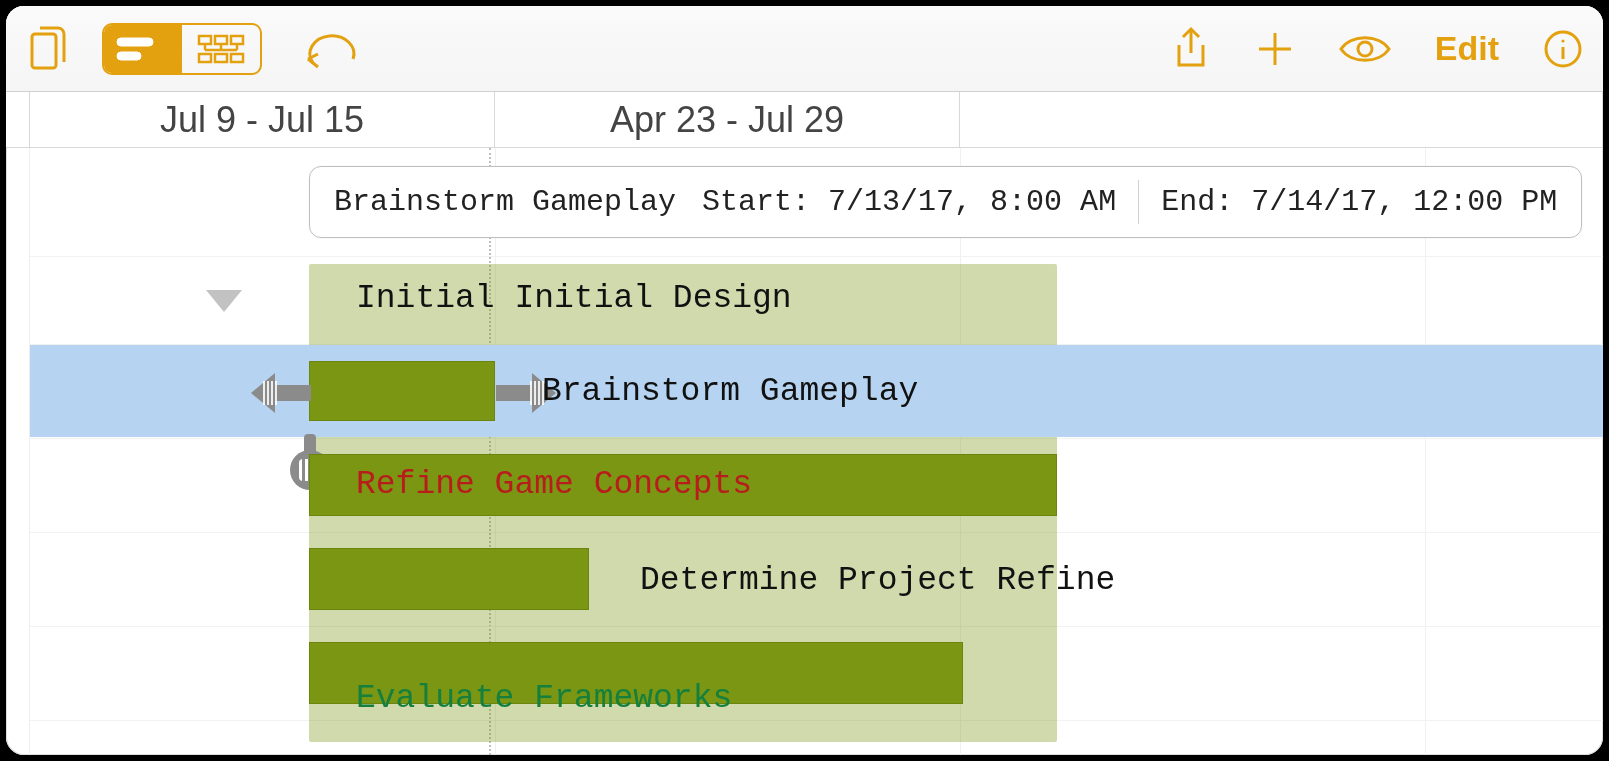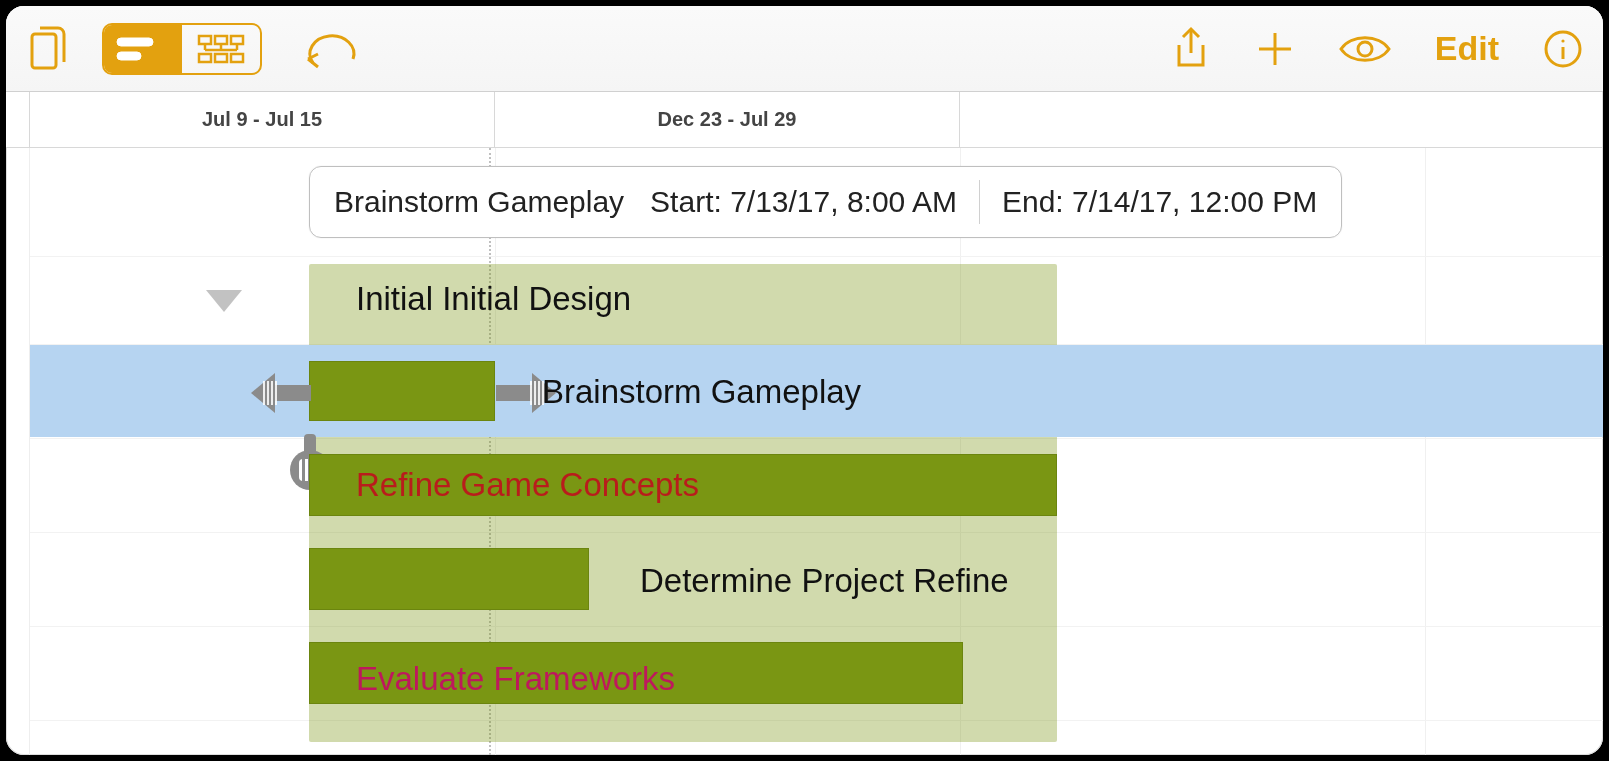--- a/index.html
+++ b/index.html
@@ -39,26 +39,26 @@
   .edit-label { color:#E3A10F; font-size:34px; font-weight:700; }
   .info-btn { width:40px; height:40px; }
   
   .date-row {
     height:56px; border-bottom:1px solid #d8d8d8;
     display:flex; position:relative; width:100%;
   }
   .date-cell {
     border-right:1px solid #d8d8d8;
     display:flex; align-items:center; justify-content:center;
-    font-size:20px; color:#444;font-weight:bold;
+    font-size:36px; color:#444;
   }
   .rownum-col { width:24px; border-right:1px solid #d8d8d8; background:#fff; }
   
   .gantt {
-    position:relative; width:100%; height:calc(100% - 86px - 56px);
+    position:relative; width:100%; height:calc(100% - 86px - 56px);font-family:Liberation Mono, monospace;
   }
   .gantt .rownum { position:absolute; left:0; top:0; width:24px; height:100%; border-right:1px solid #eee; }
   .gantt .grid-week {
     position:absolute; top:0; bottom:0; border-right:1px solid #f0f0f0;
   }
   .gantt .row-div { position:absolute; left:24px; right:0; border-bottom:1px solid #f2f2f2; }
   .gantt .today-line {
     position:absolute; top:0; bottom:0; width:0;
     border-left:2px dotted #bfbfbf;
   }
@@ -198,21 +198,21 @@
           <circle cx="20" cy="12" r="1.6" fill="#E3A10F" stroke="none"></circle>
           <path d="M20 18 v12"></path>
         </svg>
       </div>
     </div>
   </div>
 
   <div class="date-row">
     <div class="rownum-col"></div>
     <div class="date-cell" style="width:465px">Jul 9 - Jul 15</div>
-    <div class="date-cell" style="width:465px">Dec 23 - Jul 29</div>
+    <div class="date-cell" style="width:465px">Apr 23 - Jul 29</div>
     <div class="date-cell" style="flex:1;border-right:none"></div>
   </div>
 
   <div class="gantt">
     <div class="rownum"></div>
     <div class="grid-week" style="left:489px"></div>
     <div class="grid-week" style="left:954px"></div>
     <div class="grid-week" style="left:1419px"></div>
 
     <div class="today-line" style="left:483px"></div>
@@ -256,16 +256,16 @@
         <div class="tail"></div>
       </div>
 
     <div class="taskbar" style="left:303px; top:306px; width:748px; height:62px;"></div>
     <div class="taskbar-label" style="left:350px; top:318px; color:#b91c1c">Refine Game Concepts</div>
 
     <div class="taskbar" style="left:303px; top:400px; width:280px; height:62px"></div>
     <div class="taskbar-label" style="left:634px; top:414px">Determine Project Refine</div>
 
     <div class="taskbar" style="left:303px; top:494px; width:654px; height:62px"></div>
-    <div class="taskbar-label" style="left:350px; top:512px; color:#be185d">Evaluate Frameworks</div>
+    <div class="taskbar-label" style="left:350px; top:532px; color:#15803d">Evaluate Frameworks</div>
 
   </div>
 </div>
 
 </body></html>

